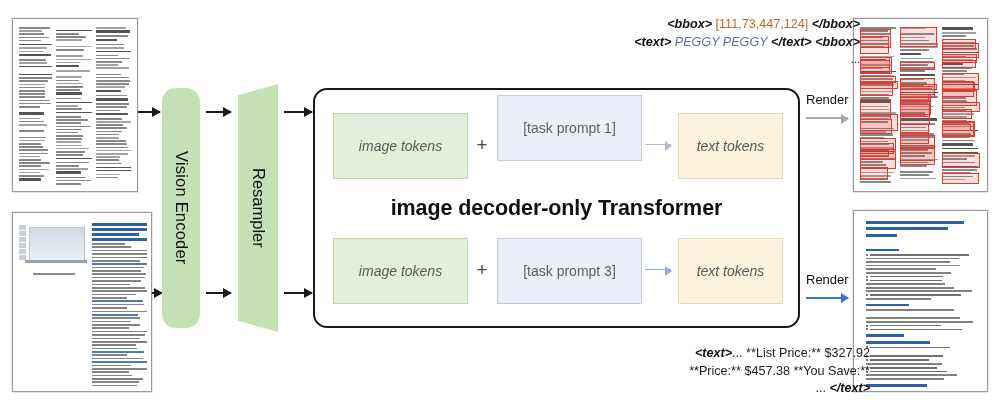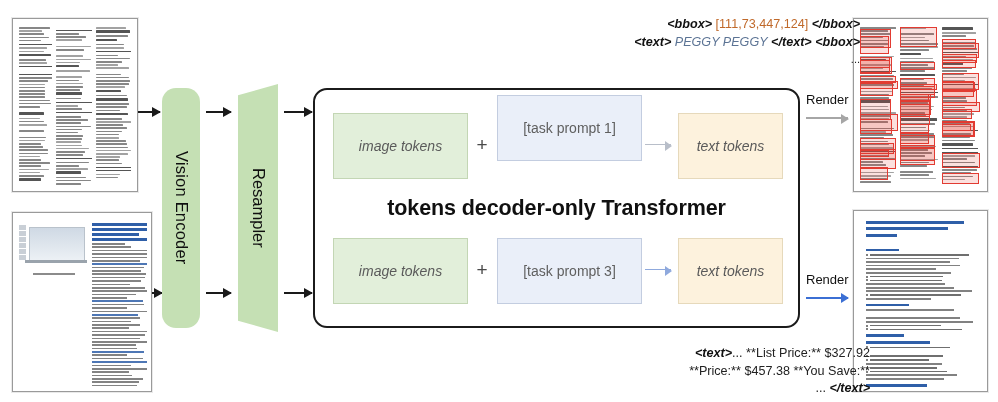--- a/index.html
+++ b/index.html
@@ -573,21 +573,21 @@
 <div class="arrow" style="left:284px;top:292px;width:28px;"></div>
 
 <div class="tf" style="left:313px;top:88px;width:483px;height:236px;">
 
   <div class="tbox green" style="left:18px;top:23px;width:133px;height:64px;">image tokens</div>
   <div class="plus" style="left:154px;top:23px;width:26px;height:64px;">+</div>
   <div class="tbox bluebox" style="left:182px;top:5px;width:143px;height:64px;">[task prompt 1]</div>
   <div class="arrow thin" style="left:330px;top:54px;width:26px;"></div>
   <div class="tbox cream" style="left:363px;top:23px;width:103px;height:64px;">text tokens</div>
 
-  <div class="tftitle" style="left:0;top:106px;">tokens decoder-only Transformer</div>
+  <div class="tftitle" style="left:0;top:106px;">image decoder-only Transformer</div>
 
   <div class="tbox green" style="left:18px;top:148px;width:133px;height:64px;">image tokens</div>
   <div class="plus" style="left:154px;top:148px;width:26px;height:64px;">+</div>
   <div class="tbox bluebox" style="left:182px;top:148px;width:143px;height:64px;">[task prompt 3]</div>
   <div class="arrow thinblue" style="left:330px;top:179px;width:26px;"></div>
   <div class="tbox cream" style="left:363px;top:148px;width:103px;height:64px;">text tokens</div>
 </div>
 
 <div class="tok" style="left:570px;top:16px;width:290px;">
   <div>

